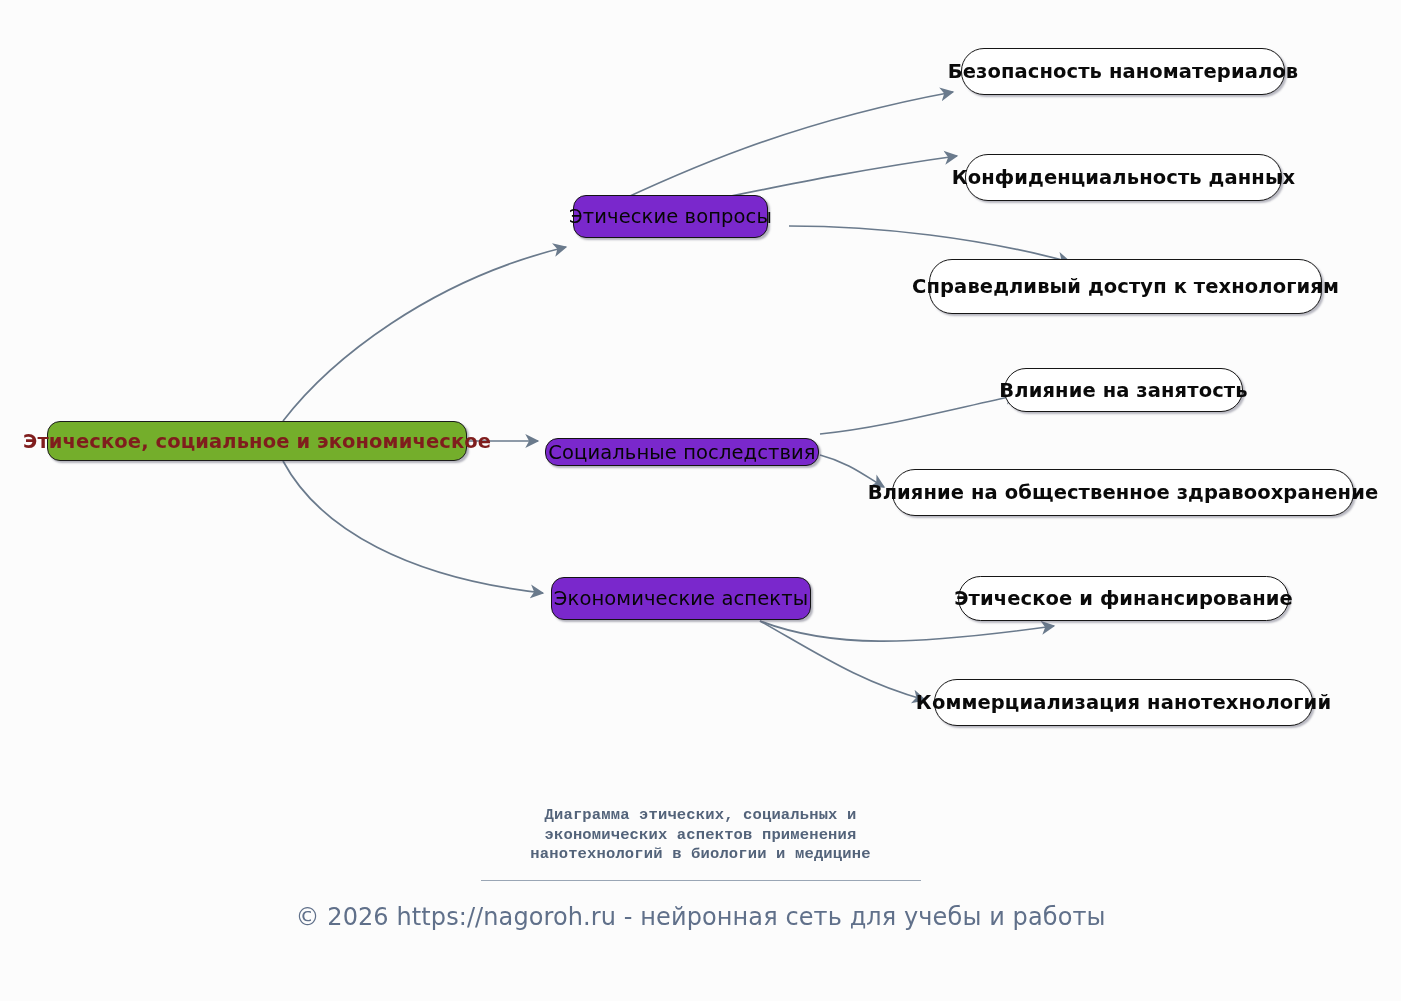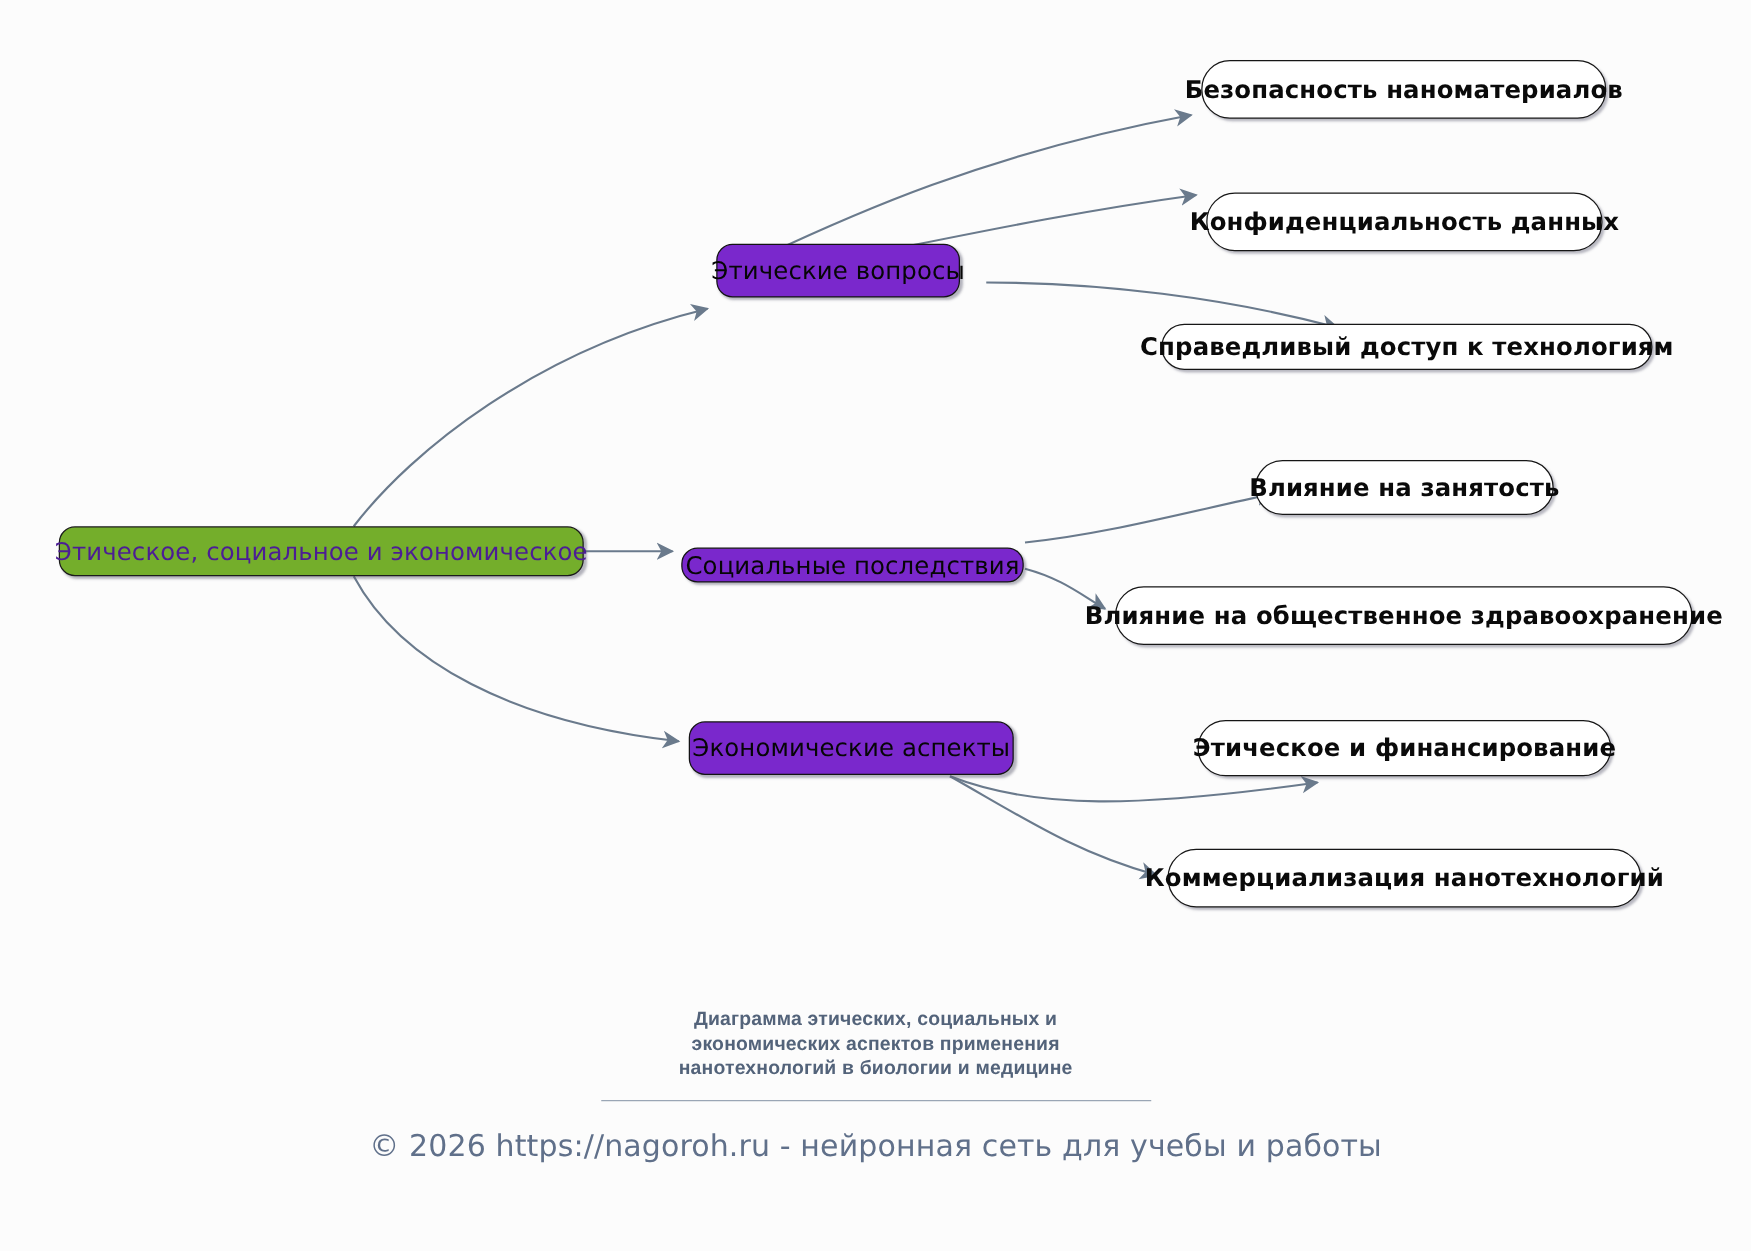--- a/index.html
+++ b/index.html
@@ -33,21 +33,22 @@
     border-radius: 11px;
     font-size: 19.5px;
     letter-spacing: 0.1px;
     color: #0a0a0a;
   }
   .node-root {
     background: #74ae2b;
     border: 1.5px solid #1b1b1b;
     border-radius: 13px;
     box-shadow: 2px 2px 2px rgba(90,90,110,0.45);
-    color: #4c1d95;
+    color: #7f1d1d;
+    font-weight: bold;
   }
   .node-branch {
     background: #7a28cc;
     border: 1.5px solid #131313;
     border-radius: 13px;
     box-shadow: 2px 2px 2px rgba(90,90,110,0.45);
     color: #060606;
   }
   .node-leaf {
     background: #ffffff;
@@ -60,21 +61,21 @@
 
   
   #caption-block {
     position: absolute;
     left: 0;
     top: 806px;
     width: 1401px;
     text-align: center;
   }
   #caption-title {
-    font-family: Liberation Sans, sans-serif;
+    font-family: Liberation Mono, monospace;
     font-weight: bold;
     font-size: 15.5px;
     line-height: 19.5px;
     color: #53637a;
     letter-spacing: 0.15px;
   }
   #caption-title span { display: block; }
   #caption-rule {
     width: 440px;
     height: 0;
@@ -131,21 +132,21 @@
   </div>
 
   <div class="node node-leaf" style="left:961px; top:48px; width:324px; height:47px;">
     <span>Безопасность наноматериалов</span>
   </div>
 
   <div class="node node-leaf" style="left:965px; top:154px; width:317px; height:47px;">
     <span>Конфиденциальность данных</span>
   </div>
 
-  <div class="node node-leaf" style="left:929px; top:259px; width:393px; height:37px;">
+  <div class="node node-leaf" style="left:929px; top:259px; width:393px; height:55px;">
     <span>Справедливый доступ к технологиям</span>
   </div>
 
   <div class="node node-branch" style="left:545px; top:400px; width:274px; height:28px;margin-top:38px;">
     <span>Социальные последствия</span>
   </div>
 
   <div class="node node-leaf" style="left:1004px; top:368px; width:239px; height:44px;">
     <span>Влияние на занятость</span>
   </div>

